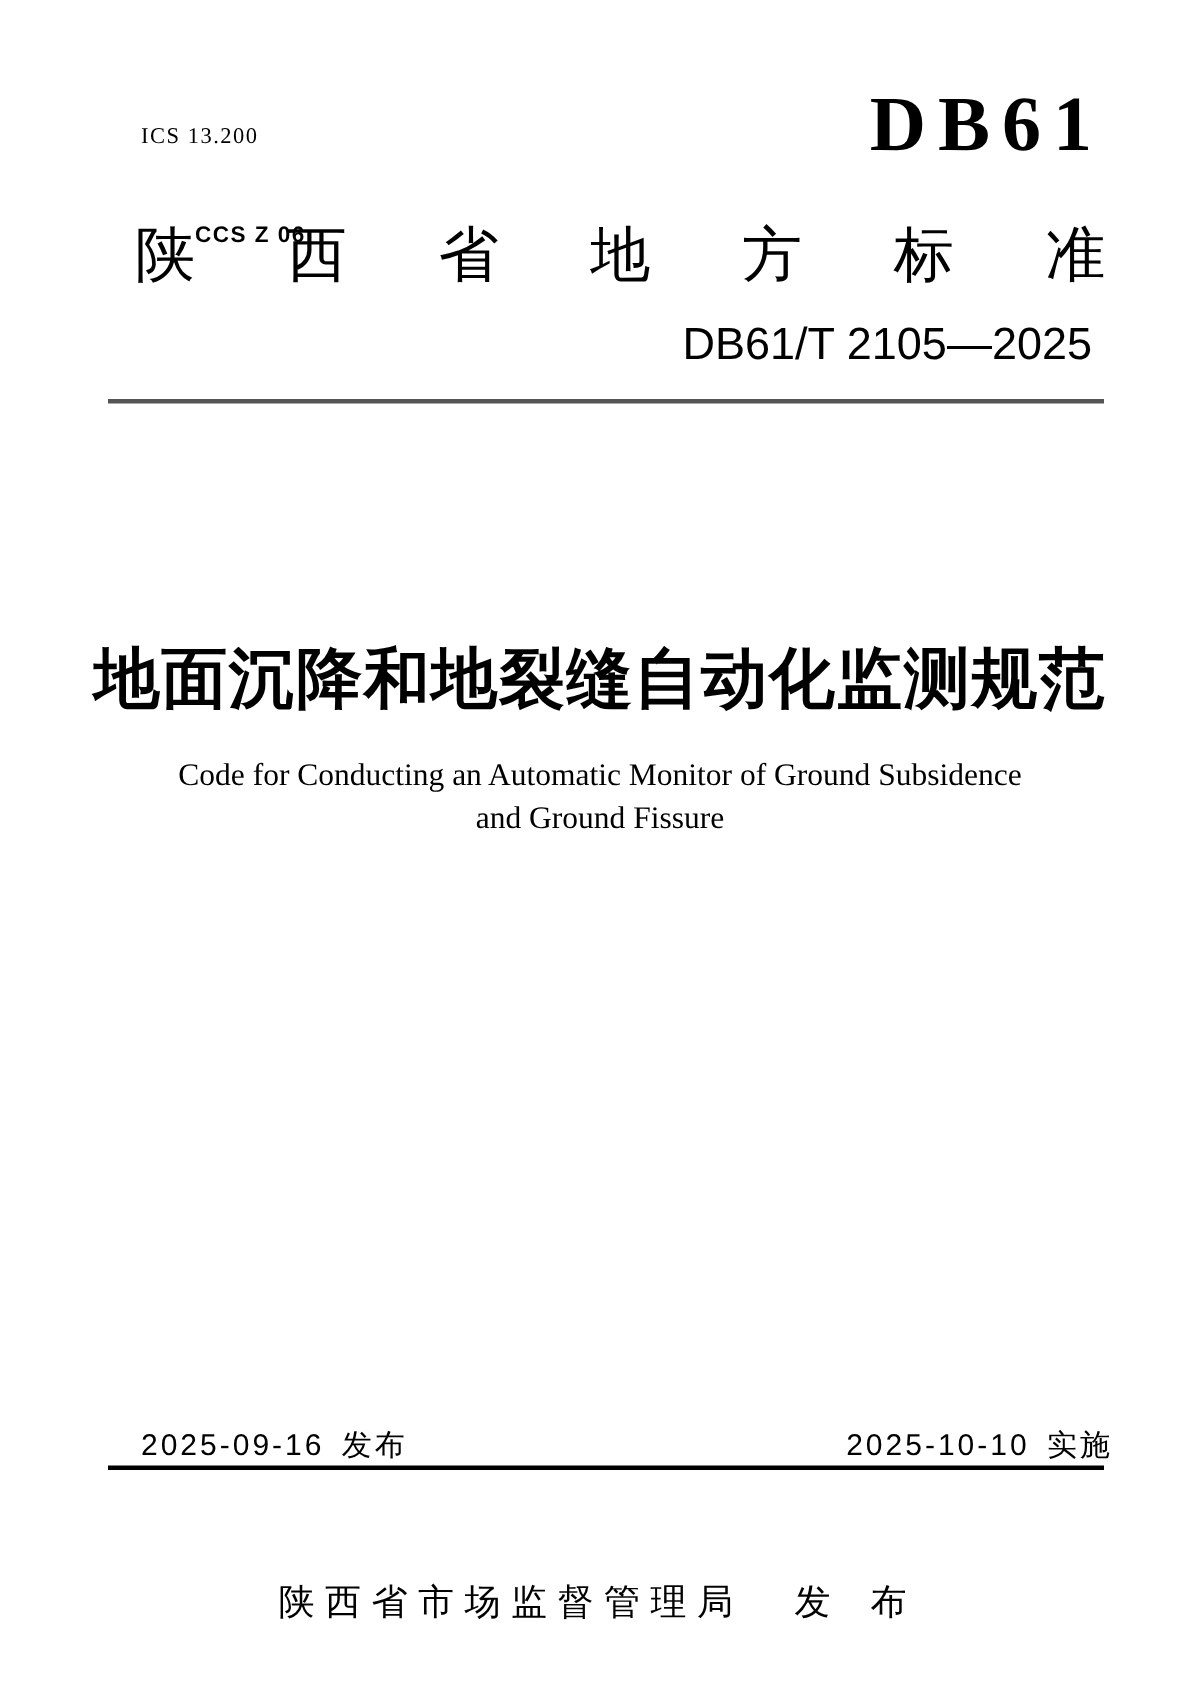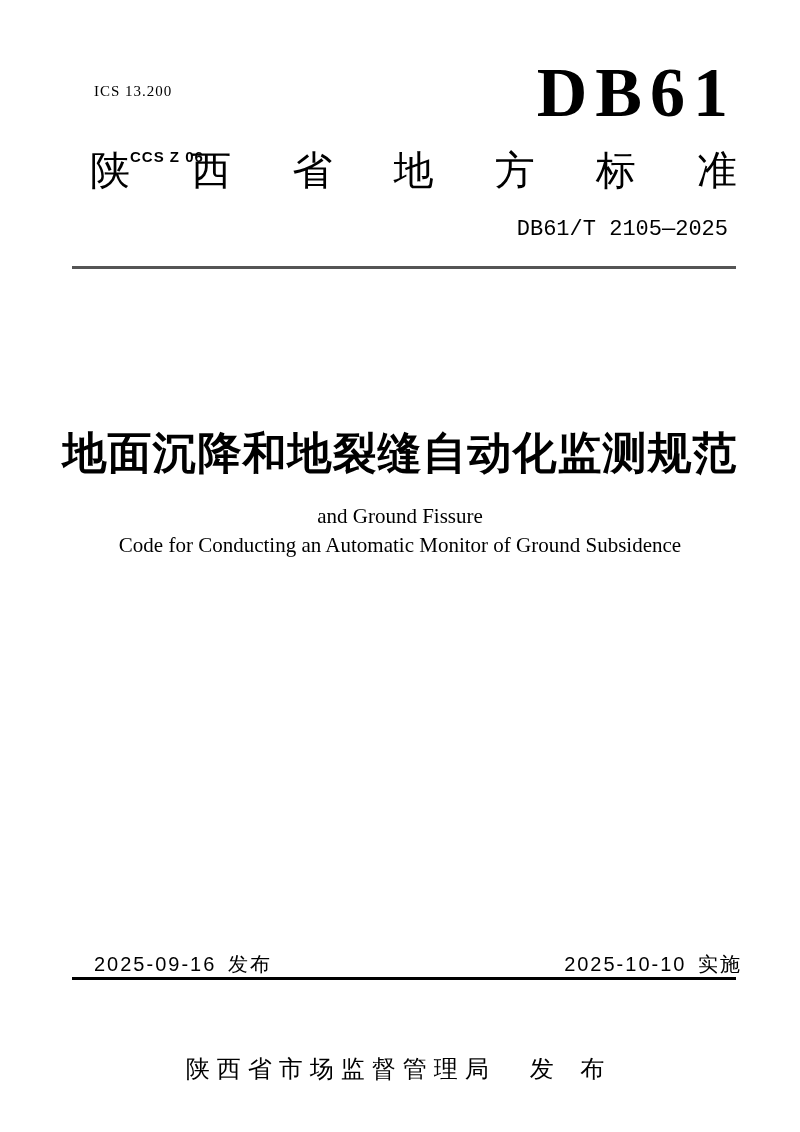--- a/index.html
+++ b/index.html
@@ -28,21 +28,21 @@
   .codes .ics { font-family: "Liberation Serif", serif; }
   .codes .ccs { font-family: "Liberation Sans", sans-serif; font-weight: 600; padding-left: 36px; }
 
   
   .logo {
     position: absolute;
     top: 58px;
     right: 72px;
     font-family: "Liberation Serif", serif;
     font-weight: bold;
-    font-size: 70px;
+    font-size: 52px;
     line-height: 1;
     letter-spacing: 8px;
     margin-right: -8px; 
   }
 
   
   .std-type {
     position: absolute;
     top: 146px;
     left: 90px;
@@ -52,22 +52,22 @@
     font-size: 40px;
     line-height: 48px;
     font-weight: 500;
   }
 
   
   .std-number {
     position: absolute;
     top: 216px;
     right: 72px;
-    font-family: Liberation Mono, monospace;
-    font-size: 22px;
+    font-family: Liberation Sans, sans-serif;
+    font-size: 30px;
     line-height: 28px;
     margin-left: 45px;
   }
 
   .rule-top {
     position: absolute;
     top: 266px;
     left: 72px;
     width: 664px;
     height: 3px;
@@ -161,22 +161,22 @@
       <span>准</span>
     </div>
 
   <div class="std-number">DB61/T 2105—2025</div>
 
   <div class="rule-top"></div>
 
   <div class="title-cn">地面沉降和地裂缝自动化监测规范</div>
 
   <div class="title-en">
+    <div>Code for Conducting an Automatic Monitor of Ground Subsidence</div>
     <div>and Ground Fissure</div>
-    <div>Code for Conducting an Automatic Monitor of Ground Subsidence</div>
   </div>
 
   <div class="dates">
     <div class="date-left">
       <span class="date-num">2025-09-16</span>
       <span class="date-label">发布</span>
     </div>
     <div class="date-right">
       <span class="date-num">2025-10-10</span>
       <span class="date-label">实施</span>

